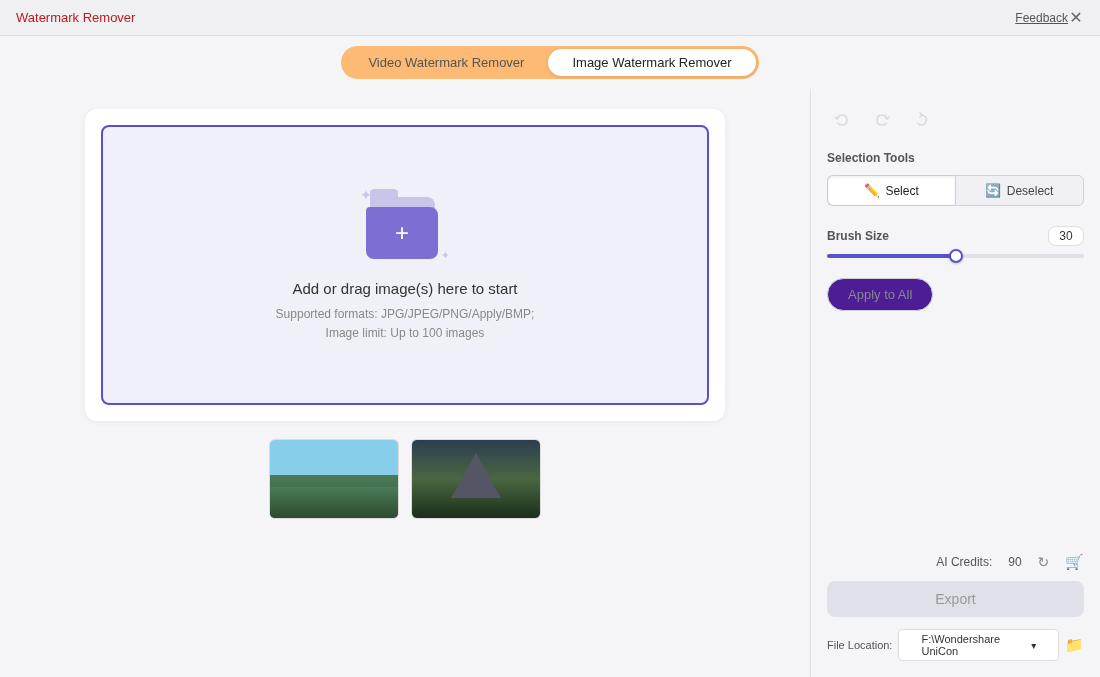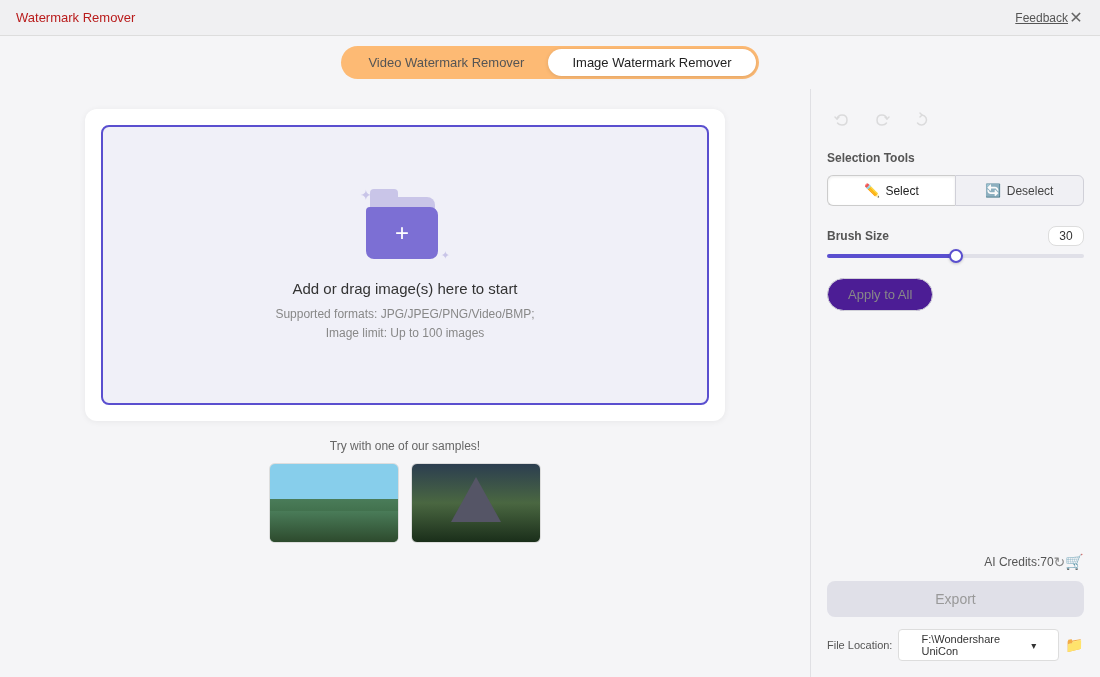--- a/index.html
+++ b/index.html
@@ -374,21 +374,21 @@
     }
 
     
     .bottom-section {
       margin-top: auto;
     }
     .ai-credits-row {
       display: flex;
       align-items: center;
       justify-content: flex-end;
-      gap: 0;
+      gap: 16px;
       margin-bottom: 10px;
       font-size: 12px;
       color: #555;
     }
     .refresh-icon {
       cursor: pointer;
       color: #888;
       font-size: 14px;
     }
     .cart-icon {
@@ -463,28 +463,27 @@
         <div class="folder-icon-wrapper">
           <div class="folder-back"></div>
           <div class="folder-front">
             <span class="folder-plus">+</span>
           </div>
           <span class="sparkle sparkle-tl">✦</span>
           <span class="sparkle sparkle-br">✦</span>
         </div>
         <div class="drop-title">Add or drag image(s) here to start</div>
         <div class="drop-subtitle">
-          <span>Supported formats: JPG/JPEG/PNG/Video/BMP;</span><br>
+          <span>Supported formats: JPG/JPEG/PNG/Apply/BMP;</span><br>
           <span>Image limit: Up to 100 images</span>
         </div>
       </div>
     </div>
 
     <div class="samples-section">
-      <div class="samples-title">Try with one of our samples!</div>
       <div class="samples-row">
         <div class="sample-thumb sample-1"></div>
         <div class="sample-thumb sample-2"></div>
       </div>
     </div>
 
   </div>
 
   <div class="right-panel">
 
@@ -529,21 +528,21 @@
       <div class="brush-slider">
         <div class="brush-slider-thumb"></div>
       </div>
     </div>
 
     <button class="apply-all-btn">Apply to All</button>
 
     <div class="bottom-section">
       <div class="ai-credits-row">
         <span>AI Credits:</span>
-        <span>70</span>
+        <span>90</span>
         <span class="refresh-icon">↻</span>
         <span class="cart-icon">🛒</span>
       </div>
       <button class="export-btn">Export</button>
       <div class="file-location-row">
         <span class="file-location-label">File Location:</span>
         <div class="file-location-select">
           <span>F:\Wondershare UniCon</span>
           <span style="font-size:10px;">▾</span>
         </div>

